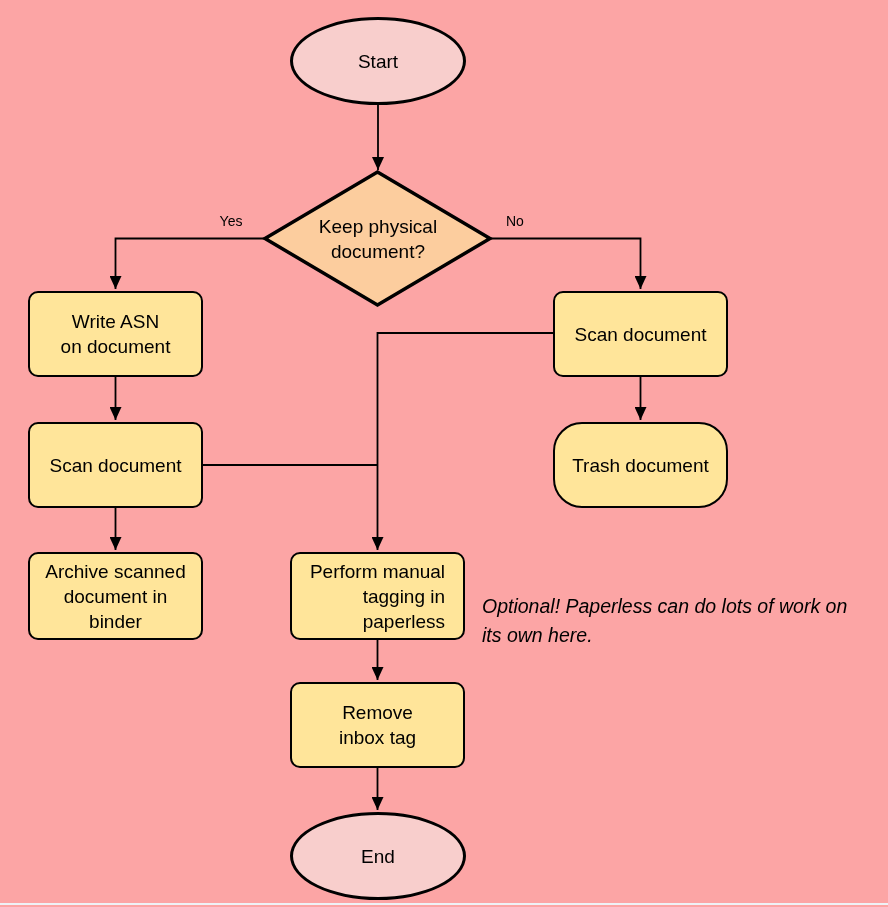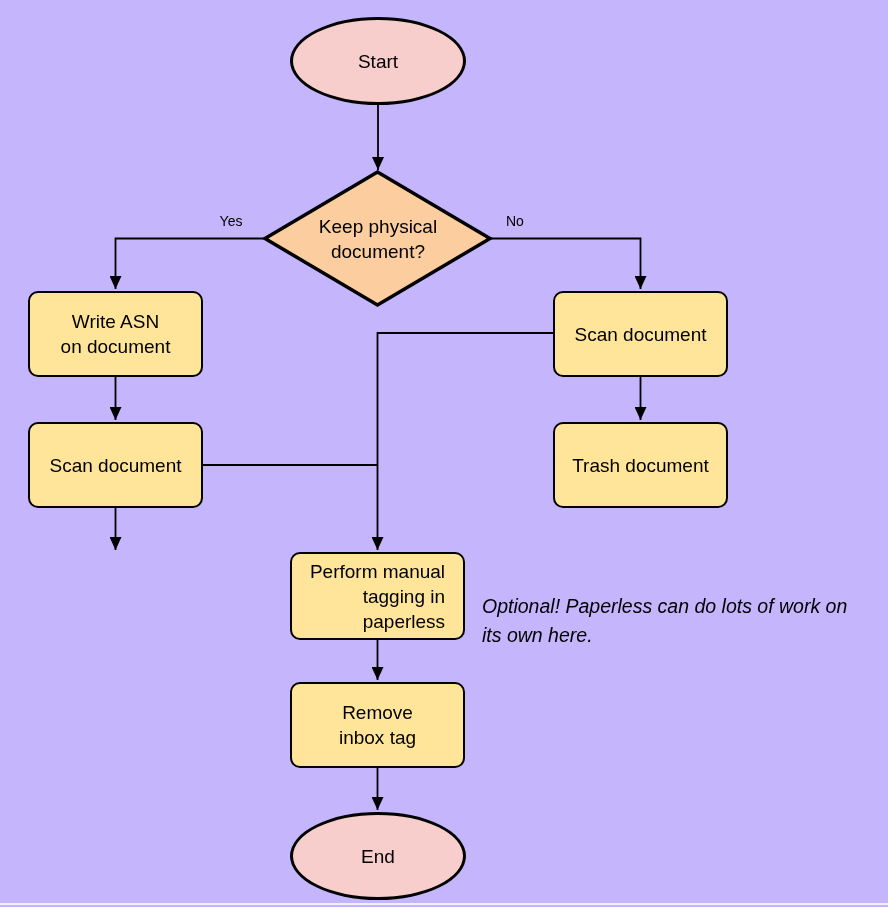--- a/index.html
+++ b/index.html
@@ -6,21 +6,21 @@
     margin: 0;
     padding: 0;
     background: #ffffff;
     font-family: "Liberation Sans", "DejaVu Sans", sans-serif;
     color: #000000;
   }
   #canvas {
     position: relative;
     width: 888px;
     height: 907px;
-    background: #c4b5fd;
+    background: #fca5a5;
     overflow: hidden;
   }
   #edge-layer {
     position: absolute;
     left: 0; top: 0;
     width: 888px; height: 907px;
   }
   .edge {
     fill: none;
     stroke: var(--stroke, #000);
@@ -53,21 +53,21 @@
     background: var(--terminator-fill, #F8CECC);
     border: 3px solid var(--stroke, #000);
     border-radius: 50%;
   }
   #node-start        { left: 290px; top: 17px;  width: 176px; height: 88px; }
   #node-end          { left: 290px; top: 812px; width: 176px; height: 88px; }
   #node-write-asn    { left: 28px;  top: 291px; width: 175px; height: 86px; }
   #node-scan-left    { left: 28px;  top: 422px; width: 175px; height: 86px; }
   #node-archive      { left: 28px;  top: 552px; width: 175px; height: 88px; }
   #node-scan-right   { left: 553px; top: 291px; width: 175px; height: 86px; }
-  #node-trash        { left: 553px; top: 422px; width: 175px; height: 86px; }
+  #node-trash        { left: 553px; top: 422px; width: 175px; height: 86px; border-radius: 29px; }
   #node-tagging      { left: 290px; top: 552px; width: 175px; height: 88px; text-align: right; }
   #node-remove-inbox { left: 290px; top: 682px; width: 175px; height: 86px; }
   #decision-label    { left: 283px; top: 200px; width: 190px; height: 78px; }
   .edge-label {
     position: absolute;
     font-size: 14px;
     line-height: 22px;
   }
   #label-yes { left: 211px; top: 210px; width: 40px; text-align: center; }
   #label-no  { left: 506px; top: 210px; width: 34px; }
@@ -123,20 +123,23 @@
 
   <div id="label-yes" class="edge-label">Yes</div>
 
   <div id="label-no" class="edge-label">No</div>
 
   <div id="node-write-asn" class="node process">Write ASN
 on document</div>
 
   <div id="node-scan-left" class="node process">Scan document</div>
 
+  <div id="node-archive" class="node process">Archive scanned
+document in
+binder</div>
 
   <div id="node-scan-right" class="node process">Scan document</div>
 
   <div id="node-trash" class="node process">Trash document</div>
 
   <div id="node-tagging" class="node process">Perform manual
 tagging in
 paperless</div>
 
   <div id="node-remove-inbox" class="node process">Remove

